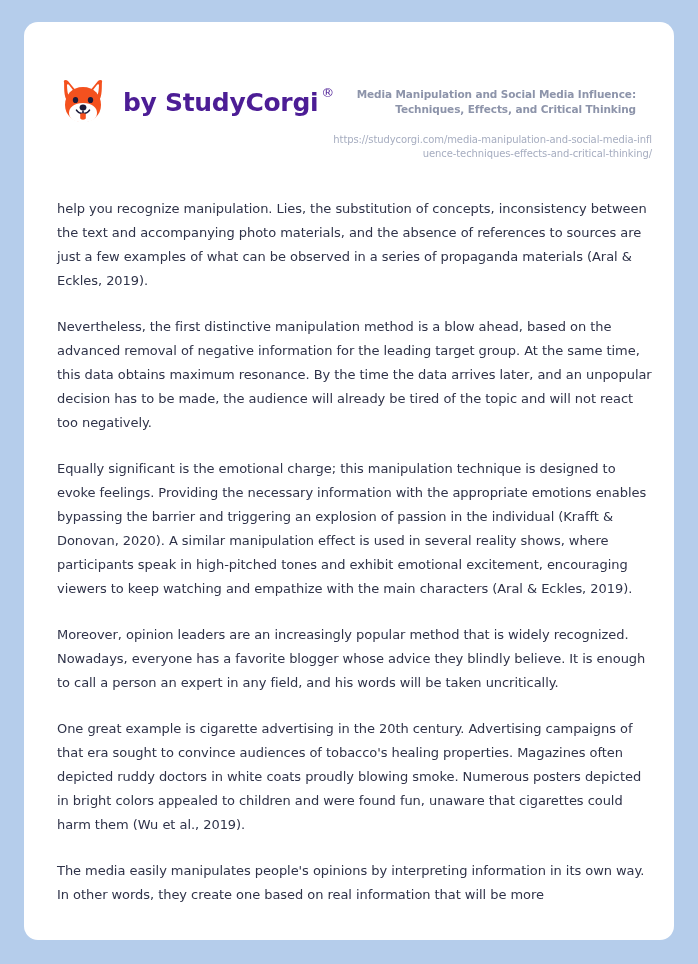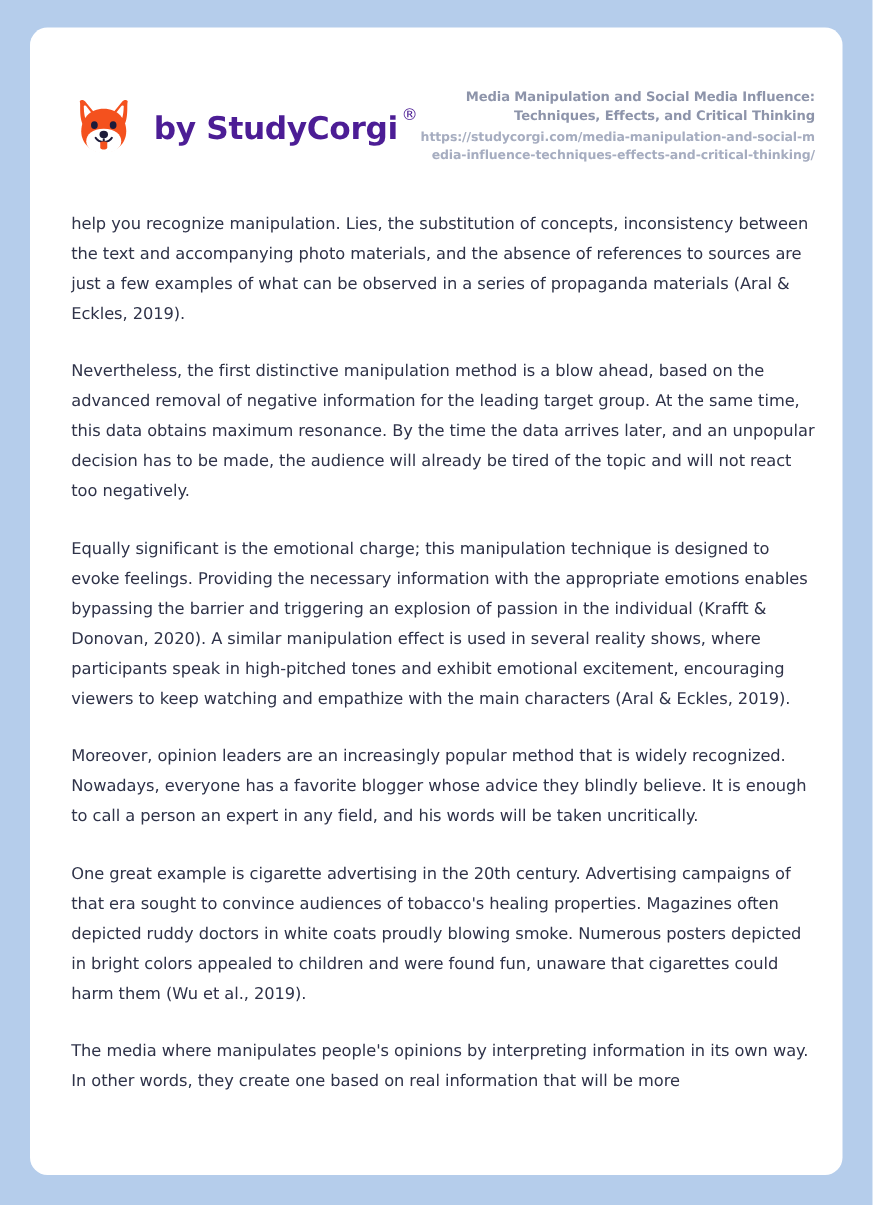--- a/index.html
+++ b/index.html
@@ -67,27 +67,27 @@
     padding-top: 3px;
     max-width: 320px;
   }
   .doc-title {
     color: #8d94aa;
     font-family: "DejaVu Sans", sans-serif;
     font-size: 10.5px;
     font-weight: bold;
     line-height: 1.42;
     letter-spacing: -0.1px;
-    margin: 0;
+    margin: 16px;
   }
   .doc-url {
     color: #a6adc0;
     font-family: "DejaVu Sans", sans-serif;
     font-size: 10px;
-    font-weight: bold;
+    font-weight: normal;
     line-height: 1.42;
     letter-spacing: -0.1px;
     margin: 3px 0 0 0;
     word-break: break-all;
   }
   
   .doc-body {
     padding: 36px 22px 0 33px;
   }
   .doc-paragraph {
@@ -148,16 +148,16 @@
     </div>
 
   </div>
 
   <div class="doc-body">
     <p class="doc-paragraph">help you recognize manipulation. Lies, the substitution of concepts, inconsistency between the text and accompanying photo materials, and the absence of references to sources are just a few examples of what can be observed in a series of propaganda materials (Aral &amp; Eckles, 2019).</p>
     <p class="doc-paragraph">Nevertheless, the first distinctive manipulation method is a blow ahead, based on the advanced removal of negative information for the leading target group. At the same time, this data obtains maximum resonance. By the time the data arrives later, and an unpopular decision has to be made, the audience will already be tired of the topic and will not react too negatively.</p>
     <p class="doc-paragraph">Equally significant is the emotional charge; this manipulation technique is designed to evoke feelings. Providing the necessary information with the appropriate emotions enables bypassing the barrier and triggering an explosion of passion in the individual (Krafft &amp; Donovan, 2020). A similar manipulation effect is used in several reality shows, where participants speak in high-pitched tones and exhibit emotional excitement, encouraging viewers to keep watching and empathize with the main characters (Aral &amp; Eckles, 2019).</p>
     <p class="doc-paragraph">Moreover, opinion leaders are an increasingly popular method that is widely recognized. Nowadays, everyone has a favorite blogger whose advice they blindly believe. It is enough to call a person an expert in any field, and his words will be taken uncritically.</p>
     <p class="doc-paragraph">One great example is cigarette advertising in the 20th century. Advertising campaigns of that era sought to convince audiences of tobacco's healing properties. Magazines often depicted ruddy doctors in white coats proudly blowing smoke. Numerous posters depicted in bright colors appealed to children and were found fun, unaware that cigarettes could harm them (Wu et al., 2019).</p>
-    <p class="doc-paragraph">The media where manipulates people's opinions by interpreting information in its own way. In other words, they create one based on real information that will be more</p>
+    <p class="doc-paragraph">The media easily manipulates people's opinions by interpreting information in its own way. In other words, they create one based on real information that will be more</p>
   </div>
 
 </div>
 
 </body></html>

